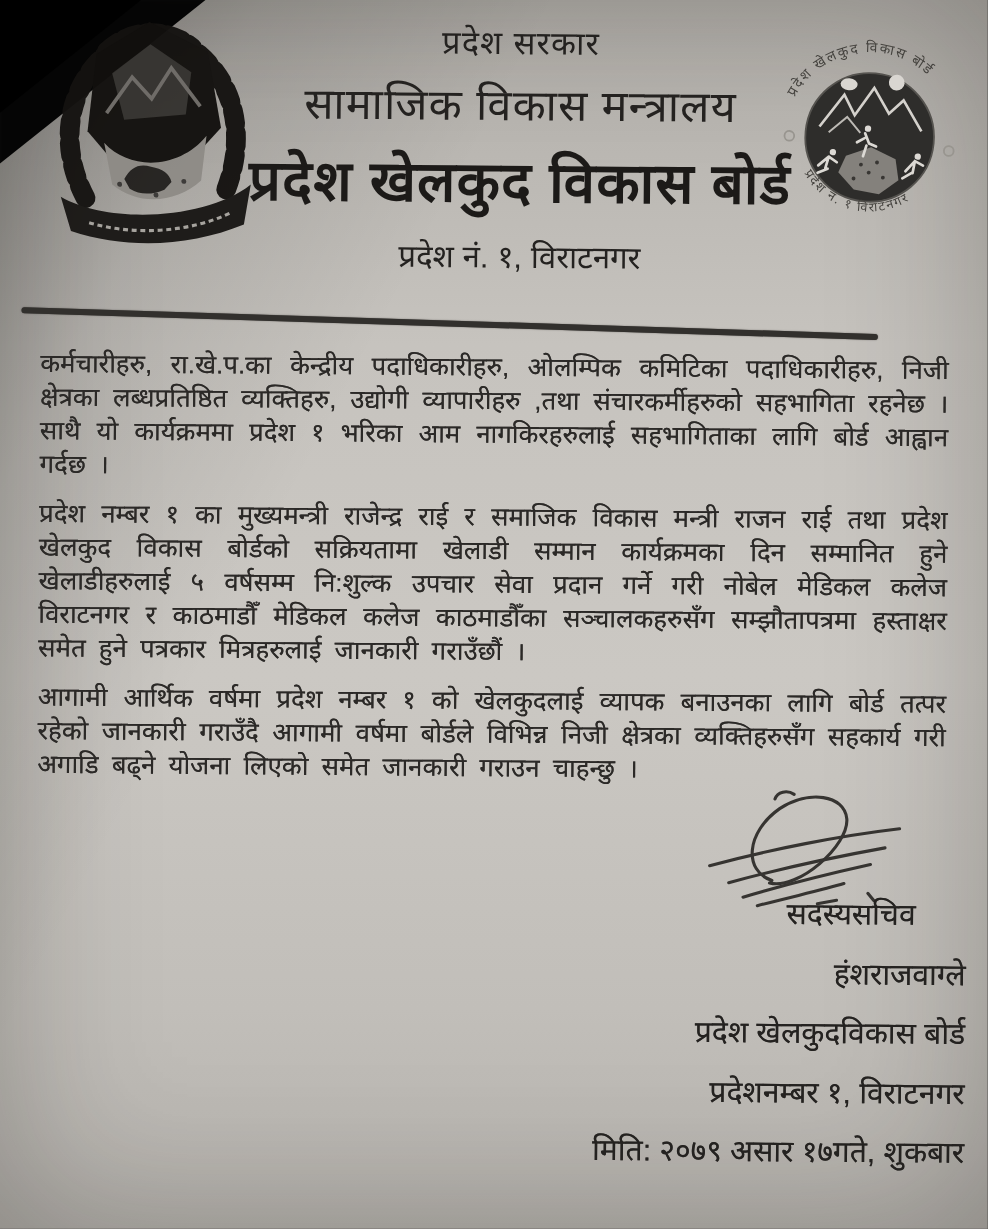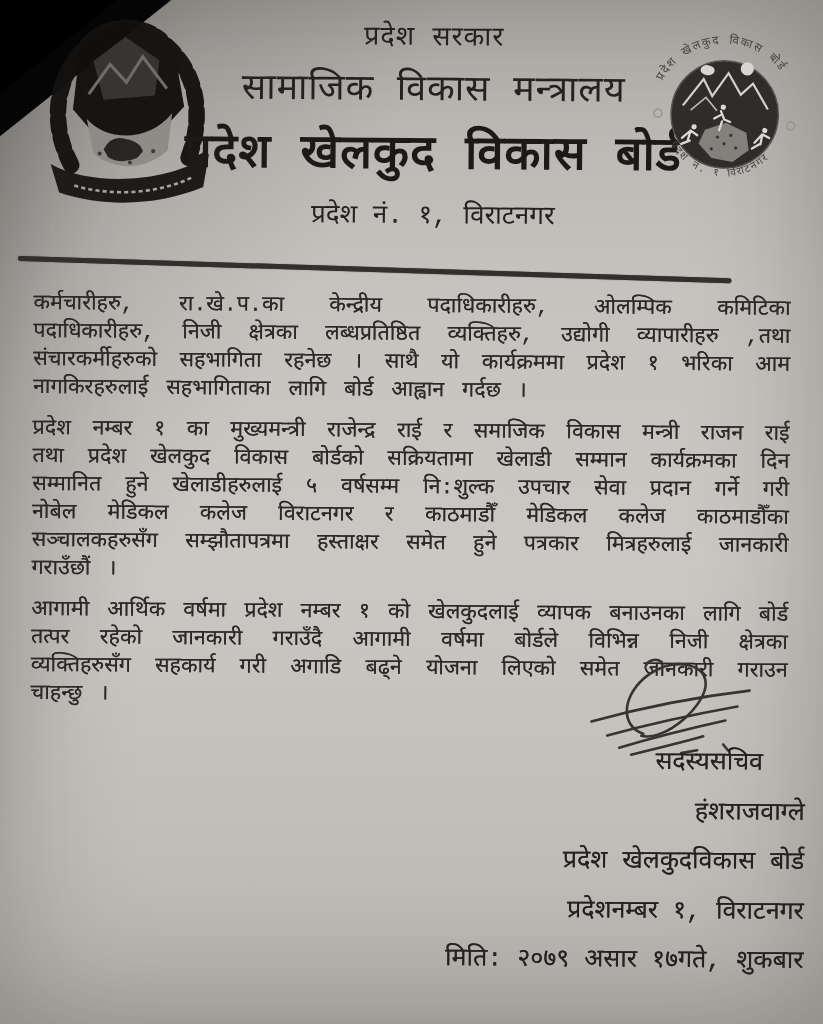--- a/index.html
+++ b/index.html
@@ -1,18 +1,18 @@
 <!DOCTYPE html>
 <html><head>
 <meta charset="utf-8">
 <style>
   html,body{margin:0;padding:0;background:#6b6965;}
   .photo{
     position:relative;width:823px;height:1024px;overflow:hidden;
-    font-family:Liberation Mono, monospace;
+    font-family:Liberation Sans, sans-serif;
     background:
       linear-gradient(118deg, rgba(0,0,0,0.30) 0%, rgba(0,0,0,0.10) 16%, rgba(0,0,0,0) 34%),
       linear-gradient(180deg,#b2afaa 0%,#c6c3be 28%,#cbc8c3 55%,#c1beb9 82%,#b6b3ae 100%);
     box-shadow:inset 0 0 130px rgba(20,18,16,0.28);
   }
   .corner-shadow{
     position:absolute;left:-14px;top:-14px;width:260px;height:190px;
     background:#050505;
     clip-path:polygon(0 0,78% 0,0 85%);
     filter:blur(7px);

